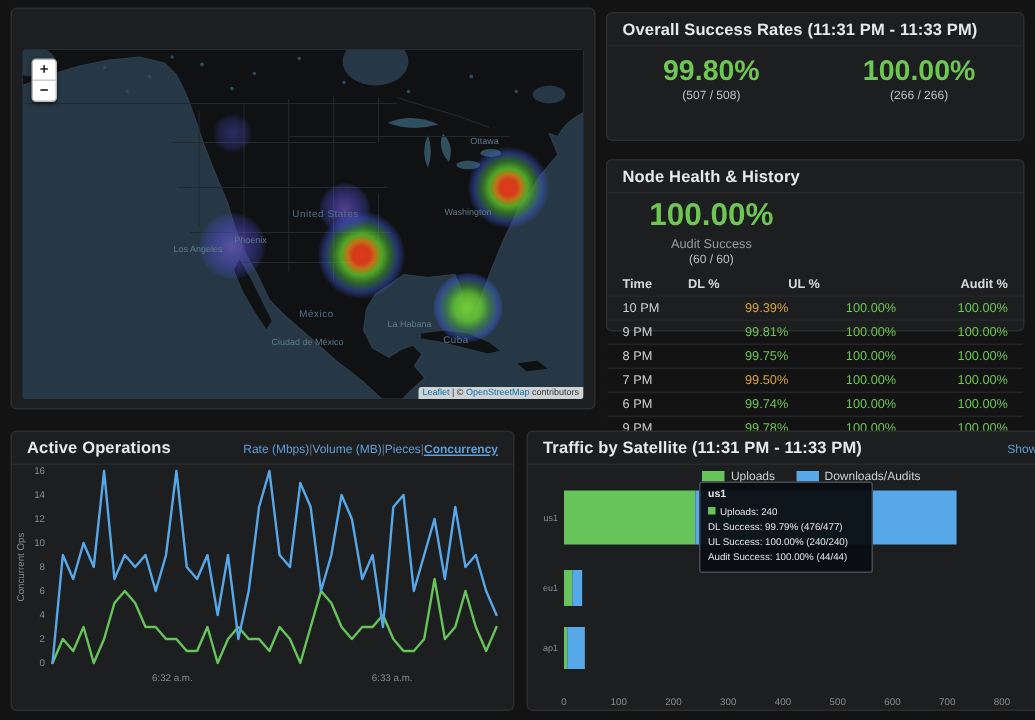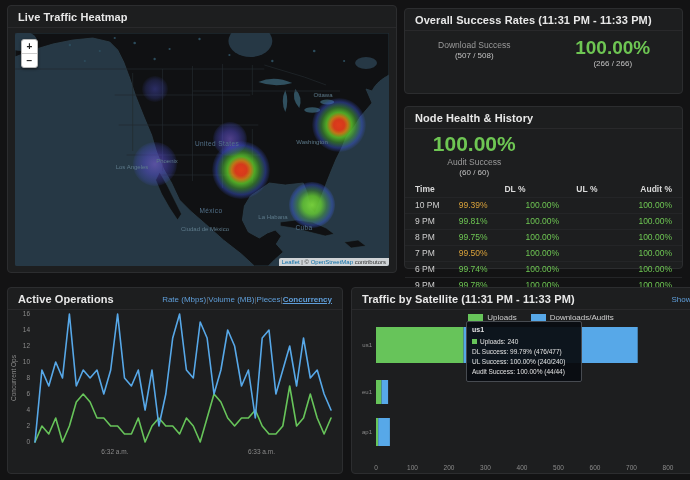--- a/index.html
+++ b/index.html
@@ -28,31 +28,31 @@
     padding:1px 3px;border-top-left-radius:2px;}
   .attrib .alink{color:#0a6ea8;}
   
   #panel-success{left:404px;top:8px;width:279px;height:86px;}
   .stat-row{display:flex;padding-top:7px;}
   .stat{flex:1;text-align:center;}
   .stat-value{font-size:19px;font-weight:bold;color:#6ec653;line-height:1.05;}
   .stat-label{font-size:8.5px;color:#9a9a9a;margin-top:2px;}
   .stat-detail{font-size:8px;color:#c2c2c2;margin-top:1px;}
   
-  #panel-node{left:404px;top:106px;width:279px;height:163px;}
+  #panel-node{left:404px;top:106px;width:279px;height:115px;}
   #panel-node .stat-row{padding-top:4px;}
   #panel-node .stat{flex:0 0 50%;}
   #panel-node .stat-value{font-size:21px;}
   .nh-table{margin-top:5px;font-size:8.5px;color:#cfcfcf;}
   .nh-row{display:grid;grid-template-columns:17% 26% 28% 29%;padding:2px 10px;border-top:1px solid #242527;line-height:1.3;}
   .nh-row.head{font-weight:bold;color:#d9d9d9;border-top:none;}
   .nh-row .c1{text-align:left;}
-  .nh-row .c2,.nh-row .c3{text-align:left;}
+  .nh-row .c2,.nh-row .c3{text-align:right;}
   .nh-row .c4{text-align:right;}
-  .nh-row.head .c2,.nh-row.head .c3{text-align:right;}
+  .nh-row.head .c2,.nh-row.head .c3{text-align:left;}
   .ok{color:#6ec653;}
   .warn{color:#d9a23a;}
   
   #panel-ops{left:7px;top:287px;width:336px;height:187px;}
   #panel-sat{left:351px;top:287px;width:380px;height:187px;}
   .links{display:flex;align-items:flex-end;gap:0;font-size:8px;white-space:nowrap;}
   .links a{color:#5f9ed9;text-decoration:none;cursor:pointer;}
   .links a.active{text-decoration:underline;font-weight:bold;}
   .links .sep{color:#6f7article}
   .links .sep{color:#707070;}
@@ -70,23 +70,20 @@
     border:1px solid #474b51;border-radius:2px;padding:3px 5px 4px 5px;font-size:6.5px;color:#e3e3e3;line-height:1.55;z-index:5;}
   .tooltip .tt-title{font-weight:bold;font-size:7px;margin-bottom:1px;}
   .tt-swatch{display:inline-block;width:5px;height:5px;background:#67c45a;margin-right:3px;}
 </style>
 </head>
 <body>
 
 <div id="root">
 
   <section class="panel" id="panel-heatmap">
-    <div class="p-head">
-      <span class="p-title">Live Traffic Heatmap</span>
-    </div>
     <div class="map">
       <svg viewBox="0 0 375 233" preserveAspectRatio="none">
         <rect x="0" y="0" width="375" height="233" fill="#263845"></rect>
         <path fill="#101113" stroke="#2c3f4a" stroke-width="0.8" d="M0,0 L375,0 L375,42 C368,46 362,50 358,58 L352,56 L358,70 L346,84 L340,94 L332,104 L328,114 L322,126 L317,138 L313,148 L307,164 L301,180 L296,175 L293,160 L289,150 L271,152 L255,150 L245,157 L236,163 L230,173 L228,187 L234,199 L245,205 L253,200 L261,197 L267,203 L262,211 L269,219 L260,227 L254,233 L240,233 L227,221 L209,207 L191,191 L176,178 L165,167 L157,150 L149,136 L142,119 L137,102 L129,83 L121,63 L115,45 L109,29 L103,17 L95,9 L78,5 L58,7 L38,11 L18,17 L0,24 Z"></path>
         <path fill="#101113" stroke="#2c3f4a" stroke-width="0.6" d="M145,139 L153,153 L161,169 L167,181 L163,187 L155,175 L147,161 L141,147 Z"></path>
         <path fill="#101113" stroke="#2c3f4a" stroke-width="0.6" d="M266,189 L282,187 L298,189 L312,195 L320,201 L311,203 L295,199 L279,195 L266,193 Z"></path>
         <path fill="#101113" stroke="#2c3f4a" stroke-width="0.6" d="M330,209 L344,207 L352,213 L337,215 Z"></path>
         <ellipse cx="236" cy="8" rx="22" ry="16" fill="#263845"></ellipse>
         <ellipse cx="352" cy="30" rx="11" ry="6" fill="#263845"></ellipse>
         <ellipse cx="6" cy="8" rx="16" ry="10" fill="#263845"></ellipse>
@@ -143,21 +140,21 @@
       <div class="attrib"><span class="alink">Leaflet</span><span> | © </span><span class="alink">OpenStreetMap</span><span> contributors</span></div>
     </div>
   </section>
 
   <section class="panel" id="panel-success">
     <div class="p-head">
       <span class="p-title">Overall Success Rates (11:31 PM - 11:33 PM)</span>
     </div>
     <div class="stat-row">
       <div class="stat">
-        <div class="stat-label">Download Success</div>
+        <div class="stat-value">99.80%</div>
         <div class="stat-detail">(507 / 508)</div>
       </div>
       <div class="stat">
         <div class="stat-value">100.00%</div>
         <div class="stat-detail">(266 / 266)</div>
       </div>
     </div>
   </section>
 
   <section class="panel" id="panel-node">

